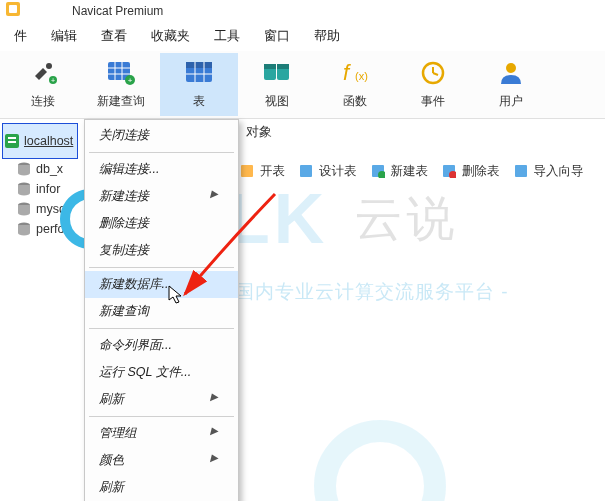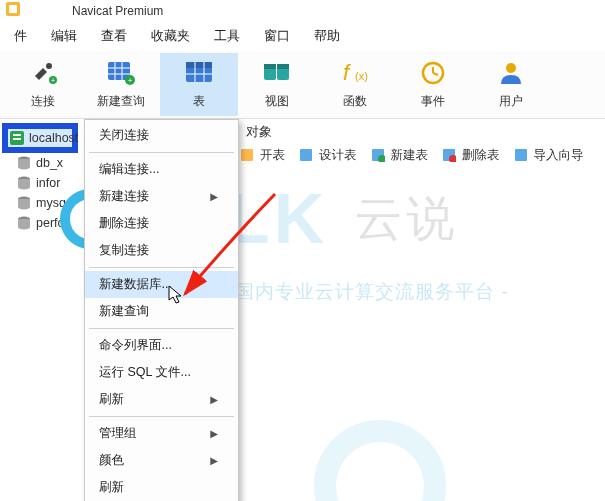--- a/index.html
+++ b/index.html
@@ -14,31 +14,31 @@
   .toolbar { display: flex; align-items: stretch; padding: 2px 4px; background: #fcfcfc; border-bottom: 1px solid #e0e0e0; }
   .tool-btn { width: 78px; display: flex; flex-direction: column; align-items: center; justify-content: center; padding: 4px 0 6px; font-size: 12px; color: #333; }
   .tool-btn.active { background: #cfe6fb; }
   .tool-icon { width: 32px; height: 32px; display:flex; align-items:center; justify-content:center; margin-bottom:4px; }
   .tool-label { }
 
   .workspace { display:flex; position:relative; height: calc(501px - 22px - 26px - 62px); }
 
   .sidebar { width: 80px; padding: 4px 2px; font-size: 12.5px; color: #333; }
   .tree-row { display:flex; align-items:center; padding: 2px 2px; white-space: nowrap; }
-  .tree-row.selected { background: #d6eaff; border: 6px solid #1d4ed8; padding:1px 1px;}
+  .tree-row.selected { background: #d6eaff; border: 1px solid #1d4ed8; padding:9px 1px;text-decoration:underline;}
   .tree-icon { width:16px; height:16px; margin-right:4px; display:flex; align-items:center; justify-content:center; flex-shrink:0; }
   .tree-row.child { padding-left: 14px; text-align: right; }
 
   .content-head { position:absolute; left: 240px; top: 0; font-size: 13px; color:#333; padding:4px 6px; }
   .sub-toolbar { position:absolute; left: 240px; top: 28px; display:flex; align-items:center; font-size: 12.5px; color:#333; }
-  .sub-btn { display:flex; align-items:center; margin-right: 14px; }
+  .sub-btn { display:flex; align-items:center; margin-right: 14px; margin-top: 16px; }
   .sub-ico { width:16px; height:16px; margin-right:4px; }
 
   .ctx-menu { position:absolute; left: 84px; top: 0; width: 155px; background:#fdfdfd; border:1px solid #c8c8c8; box-shadow: 3px 3px 6px rgba(0,0,0,.25); font-size:12.5px; color:#222; padding:2px 0;}
-  .ctx-item { padding: 5px 20px 5px 14px; display:flex; align-items:center; justify-content:space-between; position:relative; }
+  .ctx-item { padding: 5px 20px 5px 14px; display:flex; justify-content:space-between; position:relative;font-style:italic; }
   .ctx-item.sel { background:#d6eaff; }
   .ctx-sep { height:1px; background:#d0d0d0; margin:3px 4px; }
   .sub-arrow { font-size:10px; color:#555; }
 
   
   .red-arrow { position:absolute; left: 175px; top: 67px; pointer-events:none; }
 
   
   .wm1 { position:absolute; left: 55px; top: 60px; font-size: 70px; font-weight: 700; color: rgba(60,170,230,.18); letter-spacing: 4px; pointer-events:none; display:flex; align-items:center;}
   .wm1 .cn { font-size: 48px; font-weight:400; color: rgba(140,140,140,.25); margin-left:26px;}

